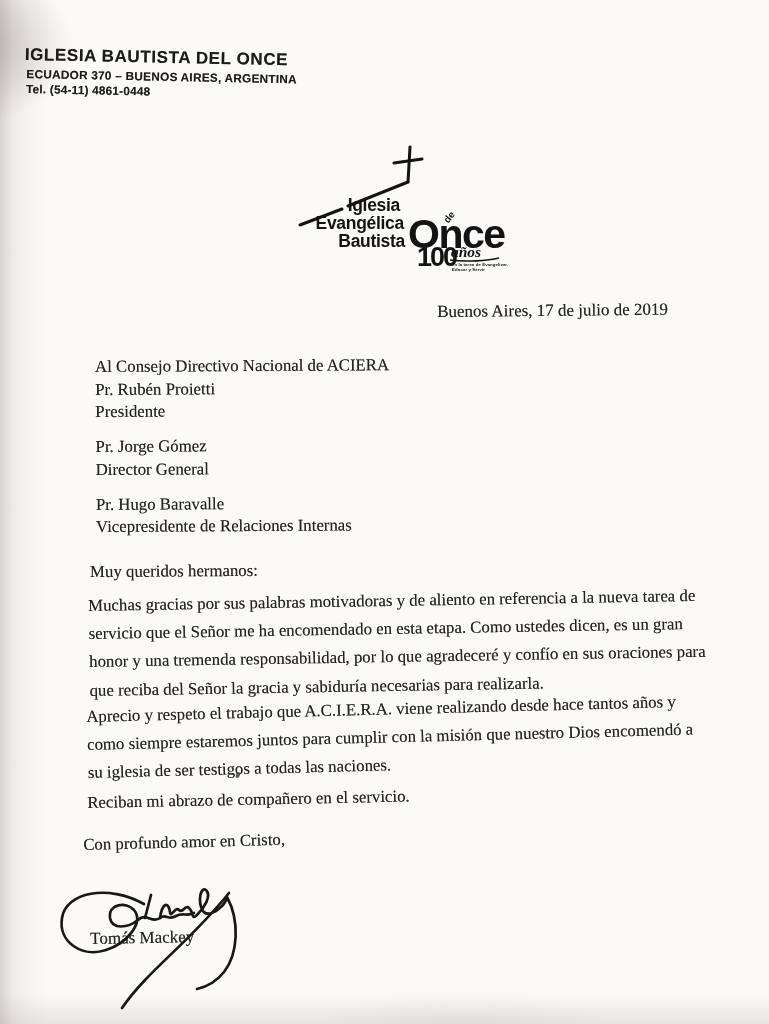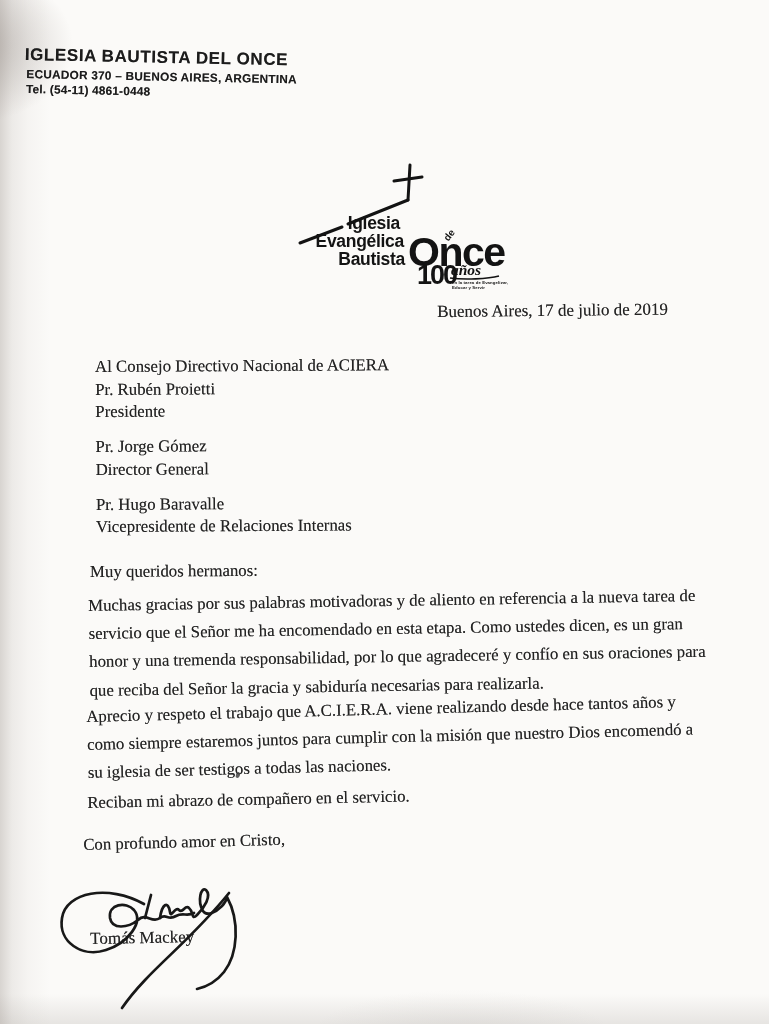--- a/index.html
+++ b/index.html
@@ -29,21 +29,21 @@
     transform:rotate(1.15deg);
     transform-origin:left top;
     font-family:"Liberation Sans", sans-serif;
     color:#1c1c1c;
     text-shadow:0 0 0.4px rgba(20,20,20,0.5);
   }
   .lh-title{font-size:17px;font-weight:700;letter-spacing:0.6px;white-space:nowrap;}
   .lh-addr{font-size:11.8px;font-weight:700;letter-spacing:0.25px;margin-top:2px;margin-left:2px;white-space:nowrap;}
   .lh-tel{font-size:11.8px;font-weight:700;letter-spacing:0.2px;margin-top:1px;margin-left:2px;white-space:nowrap;}
   
-  .logo{left:292px;top:160px;width:240px;height:138px;}
+  .logo{left:292px;top:142px;width:240px;height:138px;}
   .logo svg{display:block;}
   .logo text{fill:#131313;font-family:"Liberation Sans", sans-serif;}
   .logo .org{font-size:17.5px;font-weight:700;letter-spacing:-0.3px;}
   .logo .once{font-size:41px;font-weight:700;letter-spacing:-1.5px;}
   .logo .de{font-size:10px;font-weight:700;}
   .logo .hundred{font-size:27px;font-weight:700;letter-spacing:-2px;}
   .logo .anios{font-size:15.5px;font-style:italic;font-weight:700;font-family:"Liberation Serif", serif;}
   .logo .fineprint{font-size:4.3px;font-weight:700;letter-spacing:0.1px;}
   
   .dateline{left:437px;top:302px;font-size:17px;transform:rotate(-0.6deg);transform-origin:left top;white-space:nowrap;}

